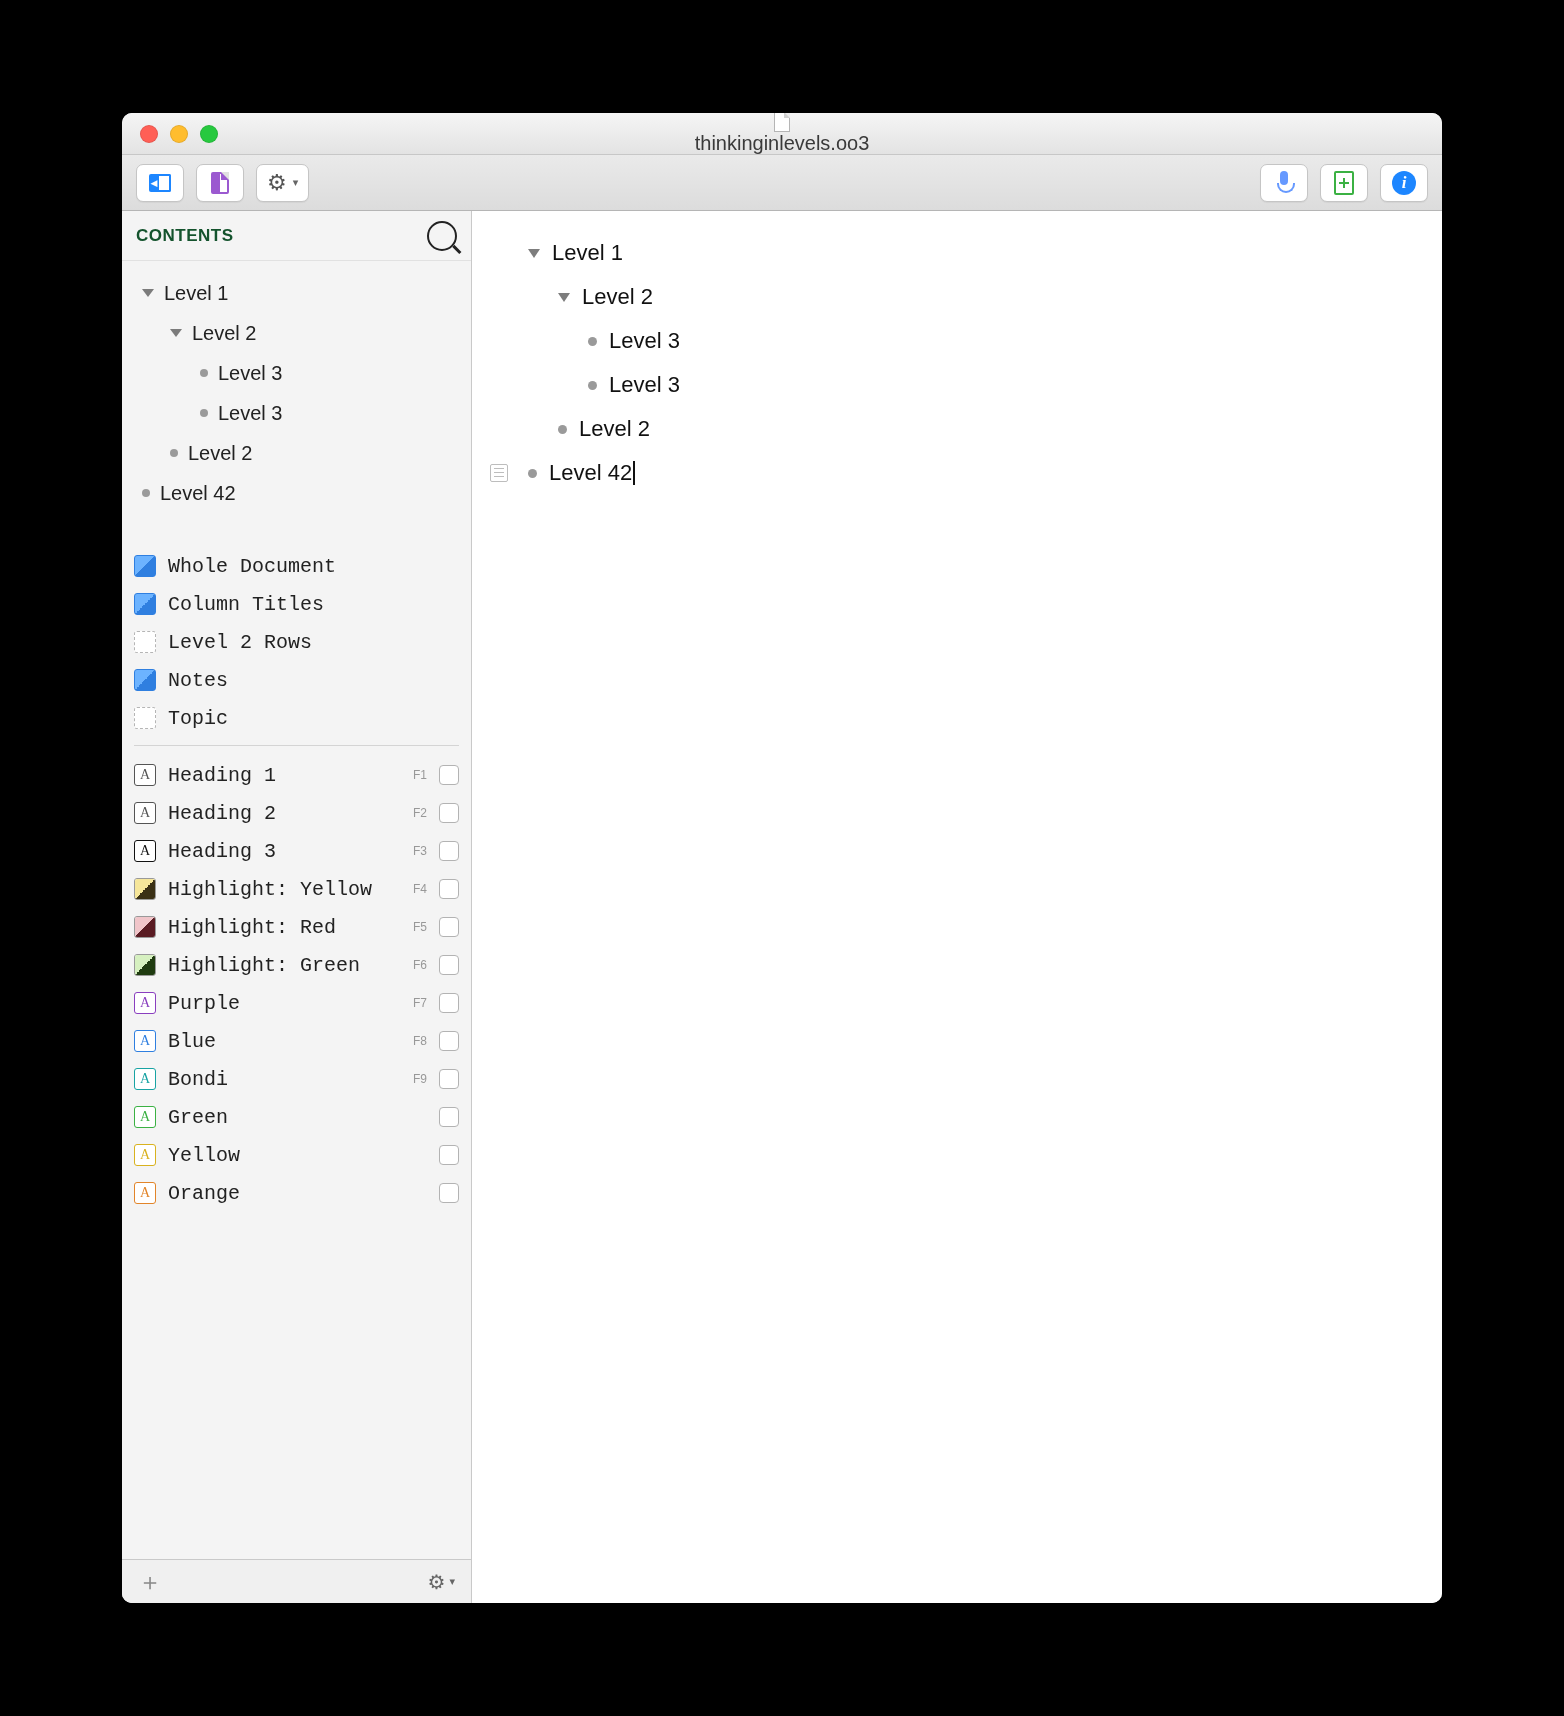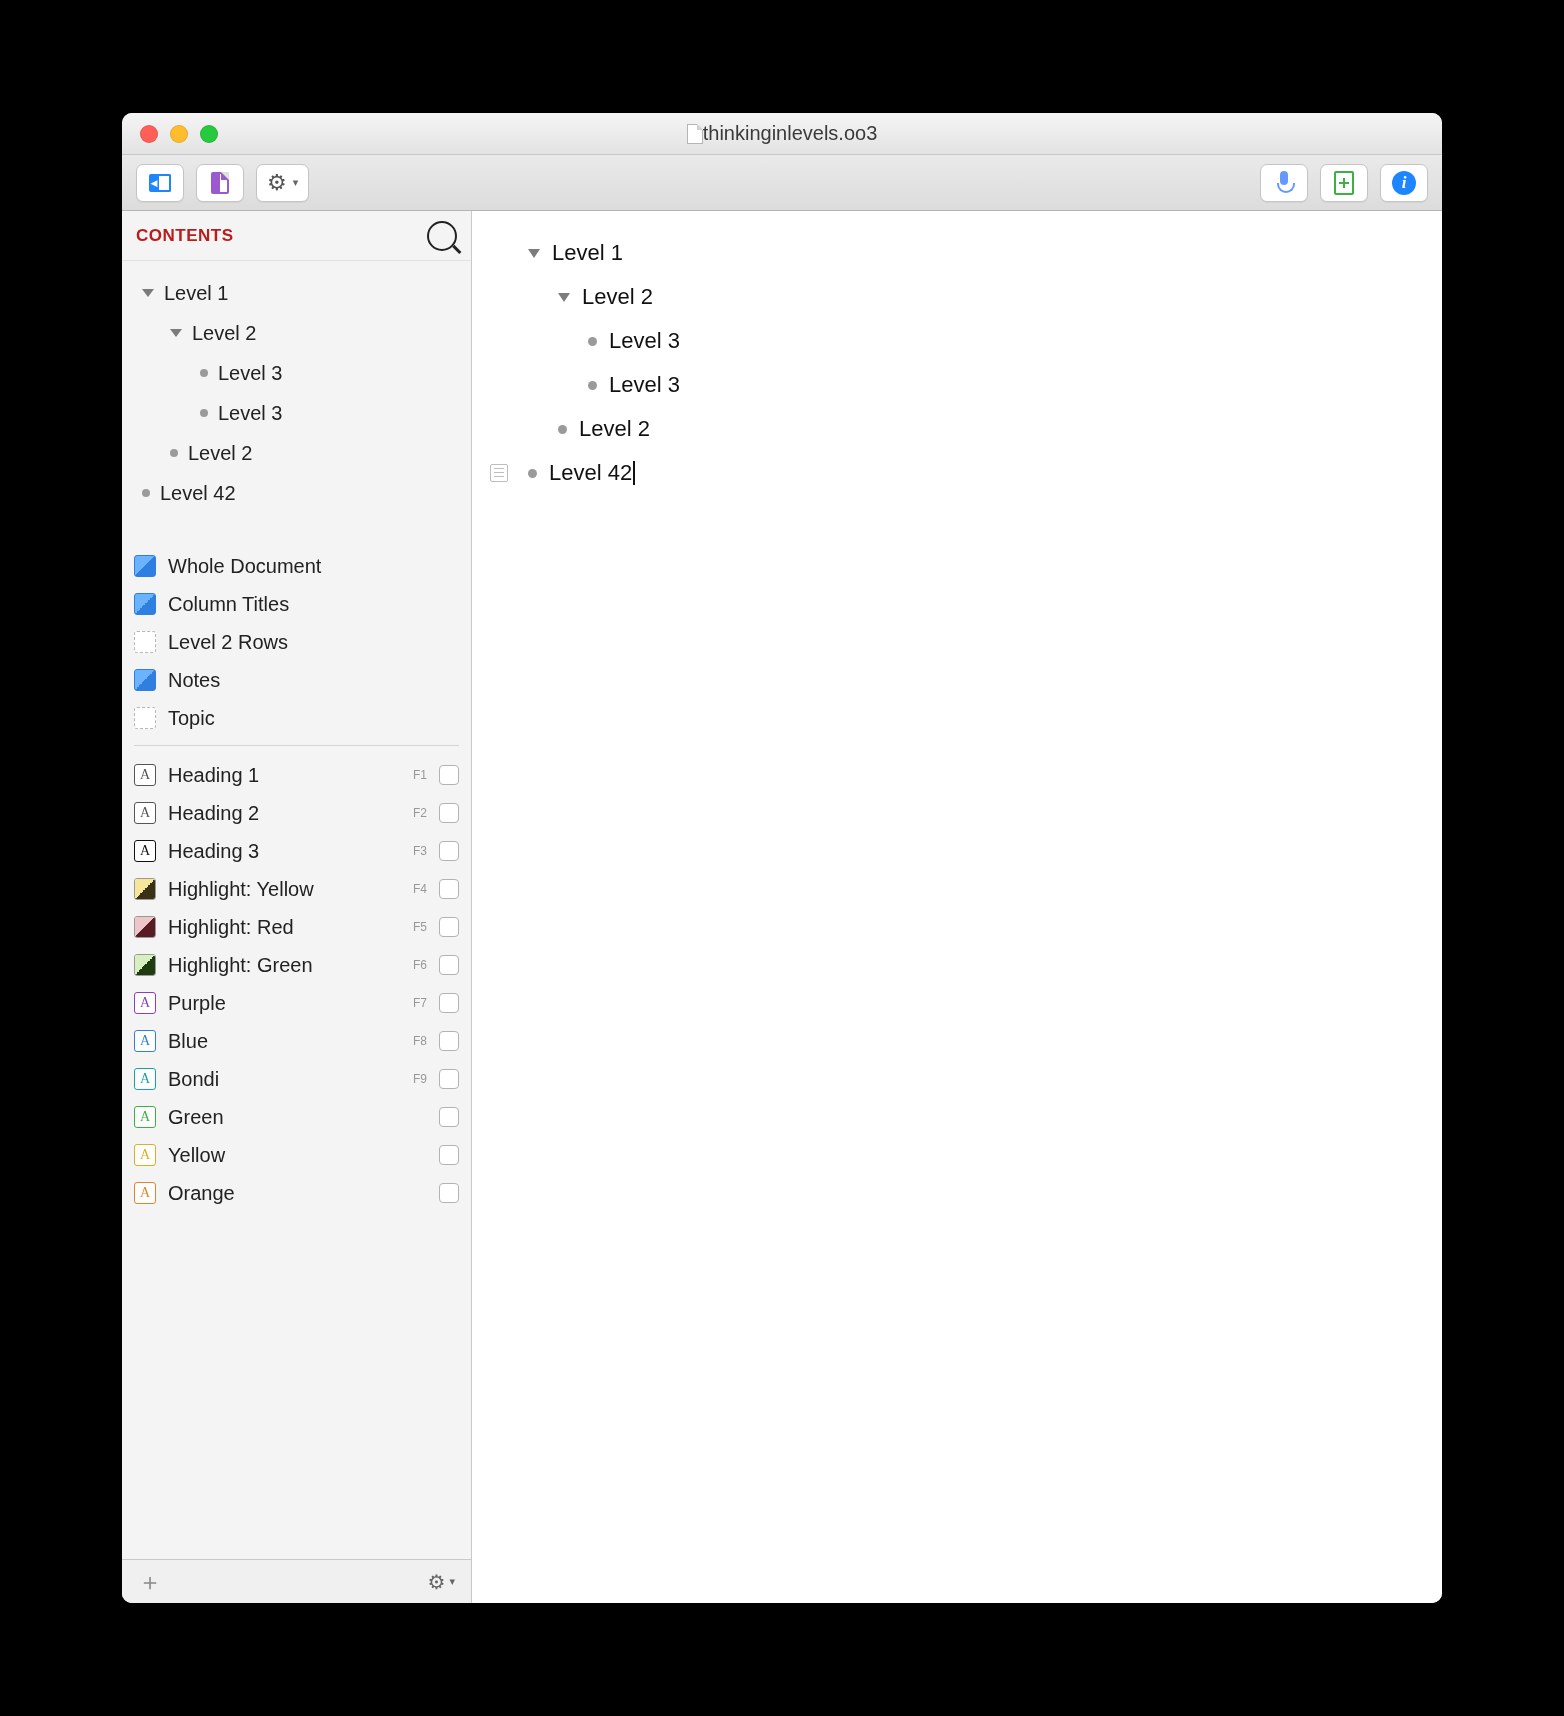--- a/index.html
+++ b/index.html
@@ -35,20 +35,21 @@
   .lights { display:flex; gap:12px; padding-left:18px; }
   .light { width:18px; height:18px; border-radius:50%; border:1px solid rgba(0,0,0,.1);}
   .light.red { background:#ff5f56;}
   .light.yellow{background:#ffbd2e;}
   .light.green{background:#27c93f;}
   .titlecenter {
     position:absolute; left:0; right:0;
     display:flex; align-items:center; justify-content:center;
     gap:0; font-size:20px; color:#3a3a3a;
     pointer-events:none;
+    flex-direction:column;
   }
   .doc-icon {
     width:16px; height:20px; background:#fff; border:1px solid #b5b5b5;
     position:relative;
   }
   .doc-icon::after{
     content:""; position:absolute; top:-1px; right:-1px;
     border-right:6px solid #ececec;
     border-bottom:6px solid #d0d0d0;
   }
@@ -93,38 +94,38 @@
   .ic-info{ width:24px;height:24px;border-radius:50%;background:#1d86ff;color:#fff;
     display:flex;align-items:center;justify-content:center;font-style:italic;font-weight:600;font-family:Georgia,serif;font-size:17px;}
   
   .body{ flex:1; display:flex; overflow:hidden;}
   .sidebar{
     width:350px; background:#f4f4f4; border-right:1px solid #c9c9c9;
     display:flex; flex-direction:column;
   }
   .section-header{
     height:50px; display:flex; align-items:center; padding:0 14px;
-    font-size:17px; font-weight:700; color:#b91c1c; letter-spacing:.5px;
+    font-size:17px; font-weight:700; color:#14532d; letter-spacing:.5px;
     justify-content:space-between;
     border-bottom:1px solid #e1e1e1;
   }
   .section-header.with-top{ border-top:1px solid #c9c9c9;}
   .searchbtn{width:30px;height:30px;border:2.5px solid #222;border-radius:50%;position:relative;cursor:pointer;}
   .searchbtn::after{content:"";position:absolute;width:10px;height:2.5px;background:#222;right:-7px;bottom:-2px;transform:rotate(45deg);}
   .dropbtn{width:24px;height:24px;border:2px solid #222;border-radius:4px;display:flex;align-items:center;justify-content:center;font-size:12px;cursor:pointer;}
 
   .contents-tree{ padding:12px 8px 24px 8px;}
   .node{ display:flex; align-items:center; gap:10px; height:40px; font-size:20px; color:#222; cursor:pointer;}
   .arrow{width:0;height:0;border-left:6px solid transparent;border-right:6px solid transparent;border-top:8px solid #7b7b7b;}
   .dot{width:8px;height:8px;border-radius:50%;background:#9a9a9a;}
   .ind1{padding-left:12px;} .ind2{padding-left:40px;} .ind3{padding-left:70px;}
 
   .styles-list{ flex:1; overflow:auto; padding:10px 12px 8px 12px;}
   .srow{ display:flex; align-items:center; height:38px; gap:12px; font-size:20px; color:#222;}
-  .srow .label{flex:1;}
+  .srow .label{flex:1;font-family:Liberation Mono, monospace;}
   .srow .key{color:#989898;font-size:12px;}
   .srow .chk{width:20px;height:20px;border:1px solid #b3b3b3;border-radius:4px;background:#fff;}
   .hr{height:0;border-top:1px solid #d4d4d4;margin:8px 0 10px 0;}
 
   .swatch{width:22px;height:22px;border-radius:3px;display:flex;align-items:center;justify-content:center;font-size:14px;}
   .sw-blue{ background:linear-gradient(135deg,#6cb3ff 50%,#2f7fe0 50%); border:1px solid #2f7fe0;}
   .sw-dash{ border:1.5px dashed #b5b5b5; background:#fff;}
   .sw-a{ border:1.5px solid; background:#fff; font-family:Georgia,serif;}
   .sw-highlight{ border:1px solid #999; position:relative; overflow:hidden;}
   .sw-highlight::before{content:"";position:absolute;inset:0;}

